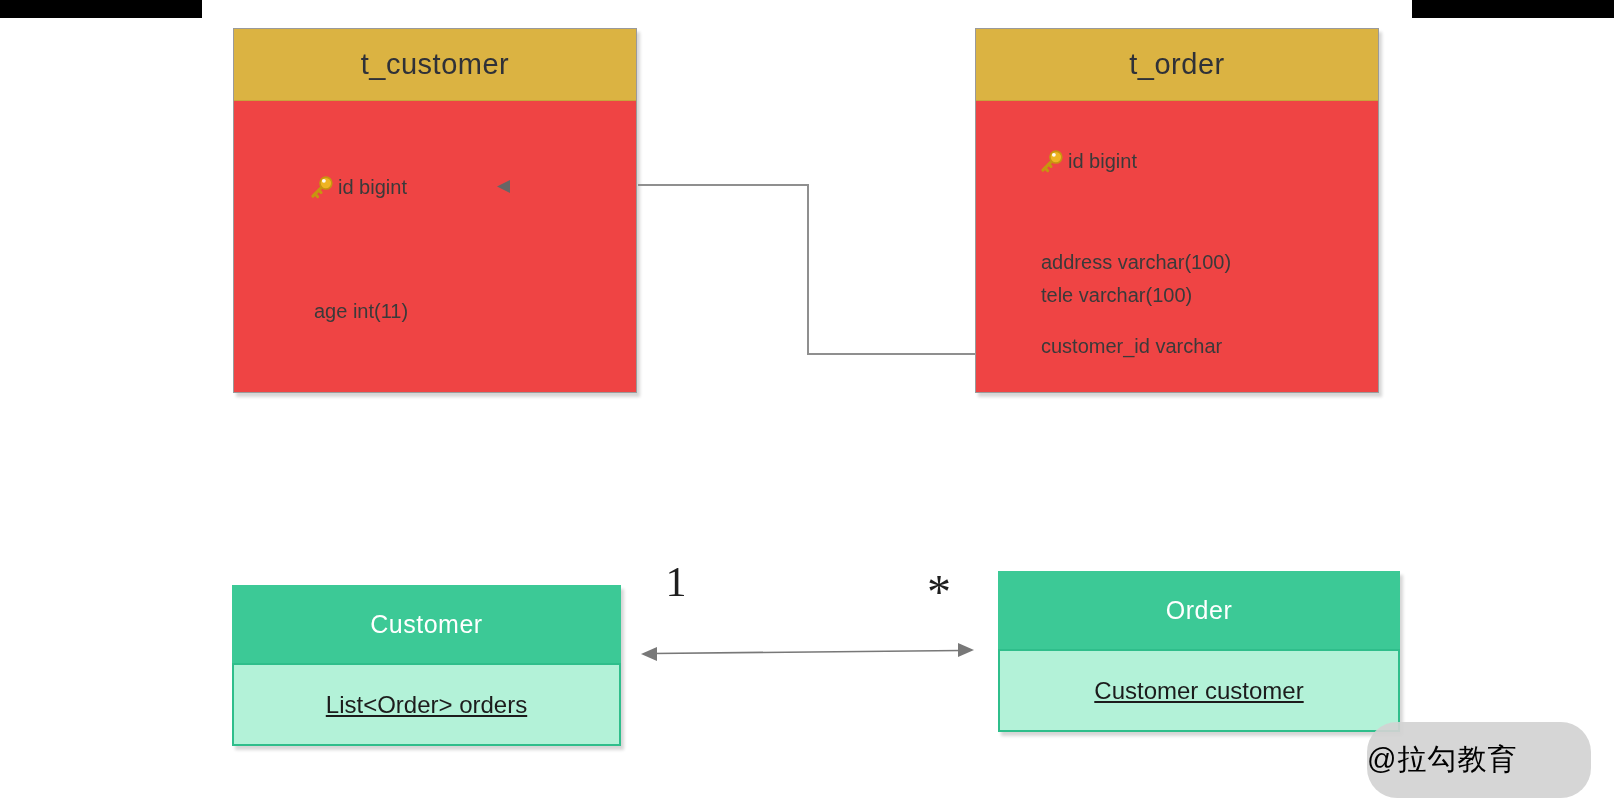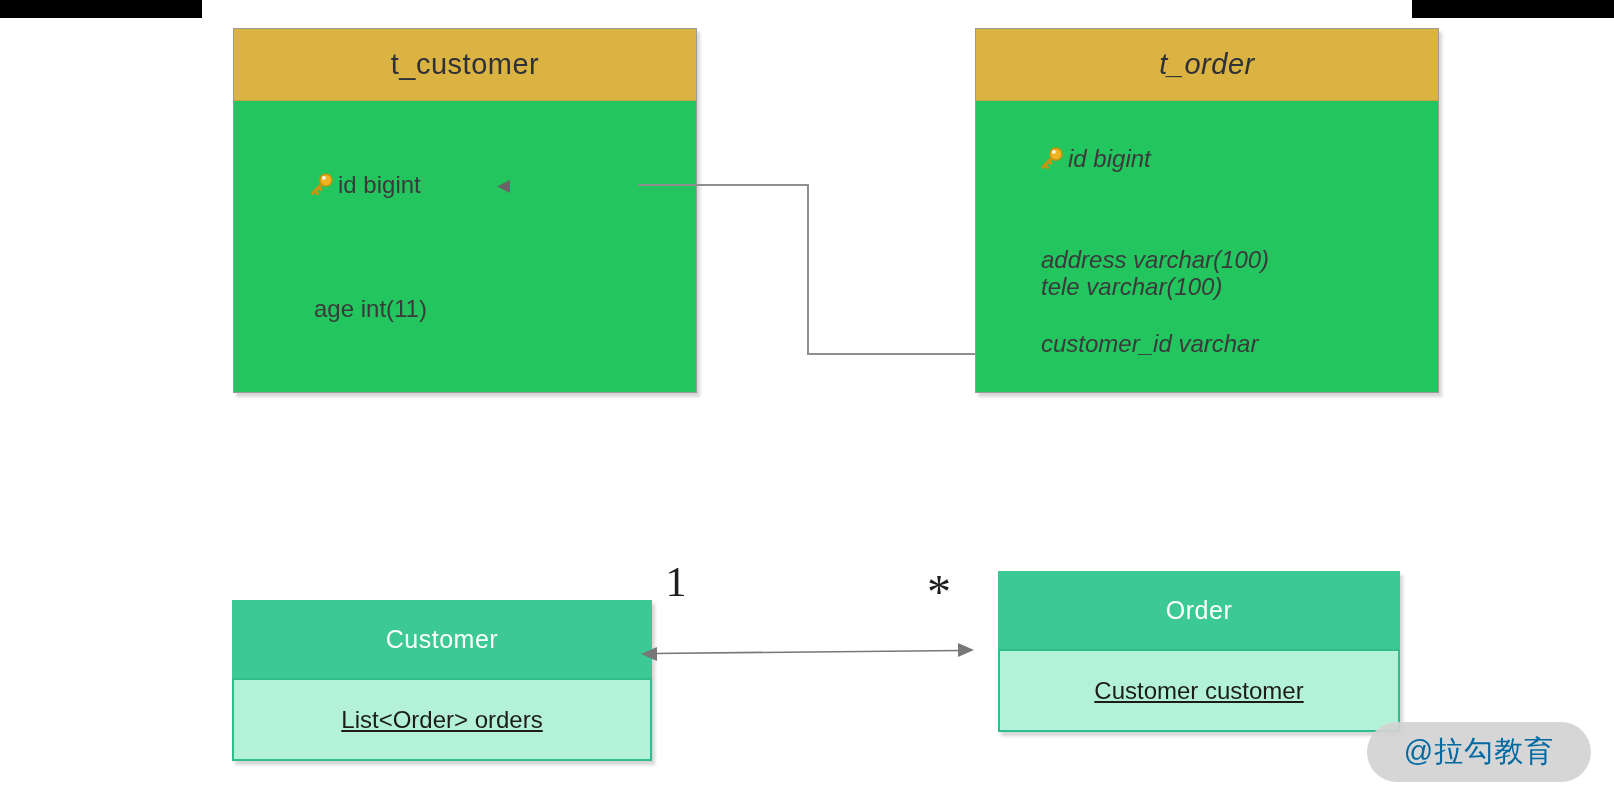--- a/index.html
+++ b/index.html
@@ -6,32 +6,32 @@
   #canvas{
     position:relative;width:1614px;height:807px;overflow:hidden;background:#ffffff;
     font-family:"Liberation Sans","DejaVu Sans",sans-serif;
   }
   .topbar{position:absolute;top:0;height:18px;background:#000000;}
   #bar-left{left:0;width:202px;}
   #bar-right{left:1412px;width:202px;}
 
   
   .er-table{
-    position:absolute;width:464px;height:365px;box-sizing:border-box;
-    background:#22c55e;border:1px solid #9a9a9a;
+    position:absolute;width:404px;height:365px;box-sizing:border-box;
+    background:#ef4444;border:1px solid #9a9a9a;
     box-shadow:3px 4px 3px rgba(0,0,0,0.16);
   }
   .er-header{
     height:71px;background:#dbb342;border-bottom:1px solid #c8a43c;
     display:flex;align-items:center;justify-content:center;
     font-size:29px;color:#2f3138;letter-spacing:0.5px;
   }
   .er-field{
-    position:absolute;height:32px;display:flex;
-    font-size:24px;color:#3a3a3a;white-space:nowrap;
+    position:absolute;height:32px;display:flex;align-items:center;
+    font-size:20px;color:#3a3a3a;white-space:nowrap;
   }
   .key-wrap{display:inline-flex;margin-right:3px;}
 
   
   .uml-class{
     position:absolute;width:406px;height:161px;box-sizing:border-box;
     box-shadow:3px 4px 3px rgba(0,0,0,0.16);
   }
   .uml-header{
     height:78px;background:#3cc996;
@@ -49,24 +49,24 @@
 
   .multiplicity{
     position:absolute;width:52px;text-align:center;color:#1f1f1f;
     font-family:"Liberation Serif","DejaVu Serif",serif;
   }
   #mult-one{left:650px;top:558px;font-size:42px;}
   #mult-many{left:913px;top:564px;font-size:48px;}
 
   
   #watermark{
-    position:absolute;left:1367px;top:722px;width:224px;height:60px;z-index:9;
+    position:absolute;left:1367px;top:722px;width:224px;height:76px;z-index:9;
     background:rgba(211,211,211,0.92);border-radius:30px;
-    display:flex;align-items:center;justify-content:center;
-    font-size:29px;color:#0369a1;letter-spacing:1px;
+    display:flex;align-items:center;justify-content:flex-start;
+    font-size:29px;color:#000000;letter-spacing:1px;
   }
 </style>
 </head>
 <body>
 
 <div id="canvas">
 
   <div id="bar-left" class="topbar"></div>
   <div id="bar-right" class="topbar"></div>
 
@@ -92,48 +92,48 @@
           <circle cx="14.1" cy="6.1" r="1.7" fill="#ffffff" opacity="0.95"></circle>
         </svg>
       </span>
       <span>id bigint</span>
     </div>
     <div class="er-field" style="top:266px;left:80px;">
       <span>age int(11)</span>
     </div>
   </div>
 
-  <div class="er-table" style="left:975px;top:28px;font-style:italic;">
+  <div class="er-table" style="left:975px;top:28px;">
     <div class="er-header">t_order</div>
     <div class="er-field" style="top:116px;left:62px;">
       <span class="key-wrap">
         <svg width="27" height="27" viewBox="0 0 24 24">
           <g stroke="#c79510" stroke-width="2.7" fill="none" stroke-linecap="round">
             <path d="M13.4 10.6 L4.3 19.7"></path>
             <path d="M6.2 17.8 L8.6 20.2"></path>
             <path d="M9.6 14.4 L11.6 16.4"></path>
           </g>
           <circle cx="15.9" cy="8.1" r="5.3" fill="#eeb422" stroke="#c79510" stroke-width="1.4"></circle>
           <circle cx="14.1" cy="6.1" r="1.7" fill="#ffffff" opacity="0.95"></circle>
         </svg>
       </span>
       <span>id bigint</span>
     </div>
     <div class="er-field" style="top:181px;left:65px;margin-top:36px;">
       <span>address varchar(100)</span>
     </div>
-    <div class="er-field" style="top:244px;left:65px;">
+    <div class="er-field" style="top:250px;left:65px;">
       <span>tele varchar(100)</span>
     </div>
     <div class="er-field" style="top:301px;left:65px;">
       <span>customer_id varchar</span>
     </div>
   </div>
 
-  <div class="uml-class" style="left:232px;top:600px;width:420px;">
+  <div class="uml-class" style="left:232px;top:585px;width:389px;">
     <div class="uml-header">Customer</div>
     <div class="uml-body">List&lt;Order&gt; orders</div>
   </div>
 
   <div class="uml-class" style="left:975px;top:571px;width:402px;margin-left:23px;">
     <div class="uml-header">Order</div>
     <div class="uml-body">Customer customer</div>
   </div>
 
   <div id="mult-one" class="multiplicity">1</div>

